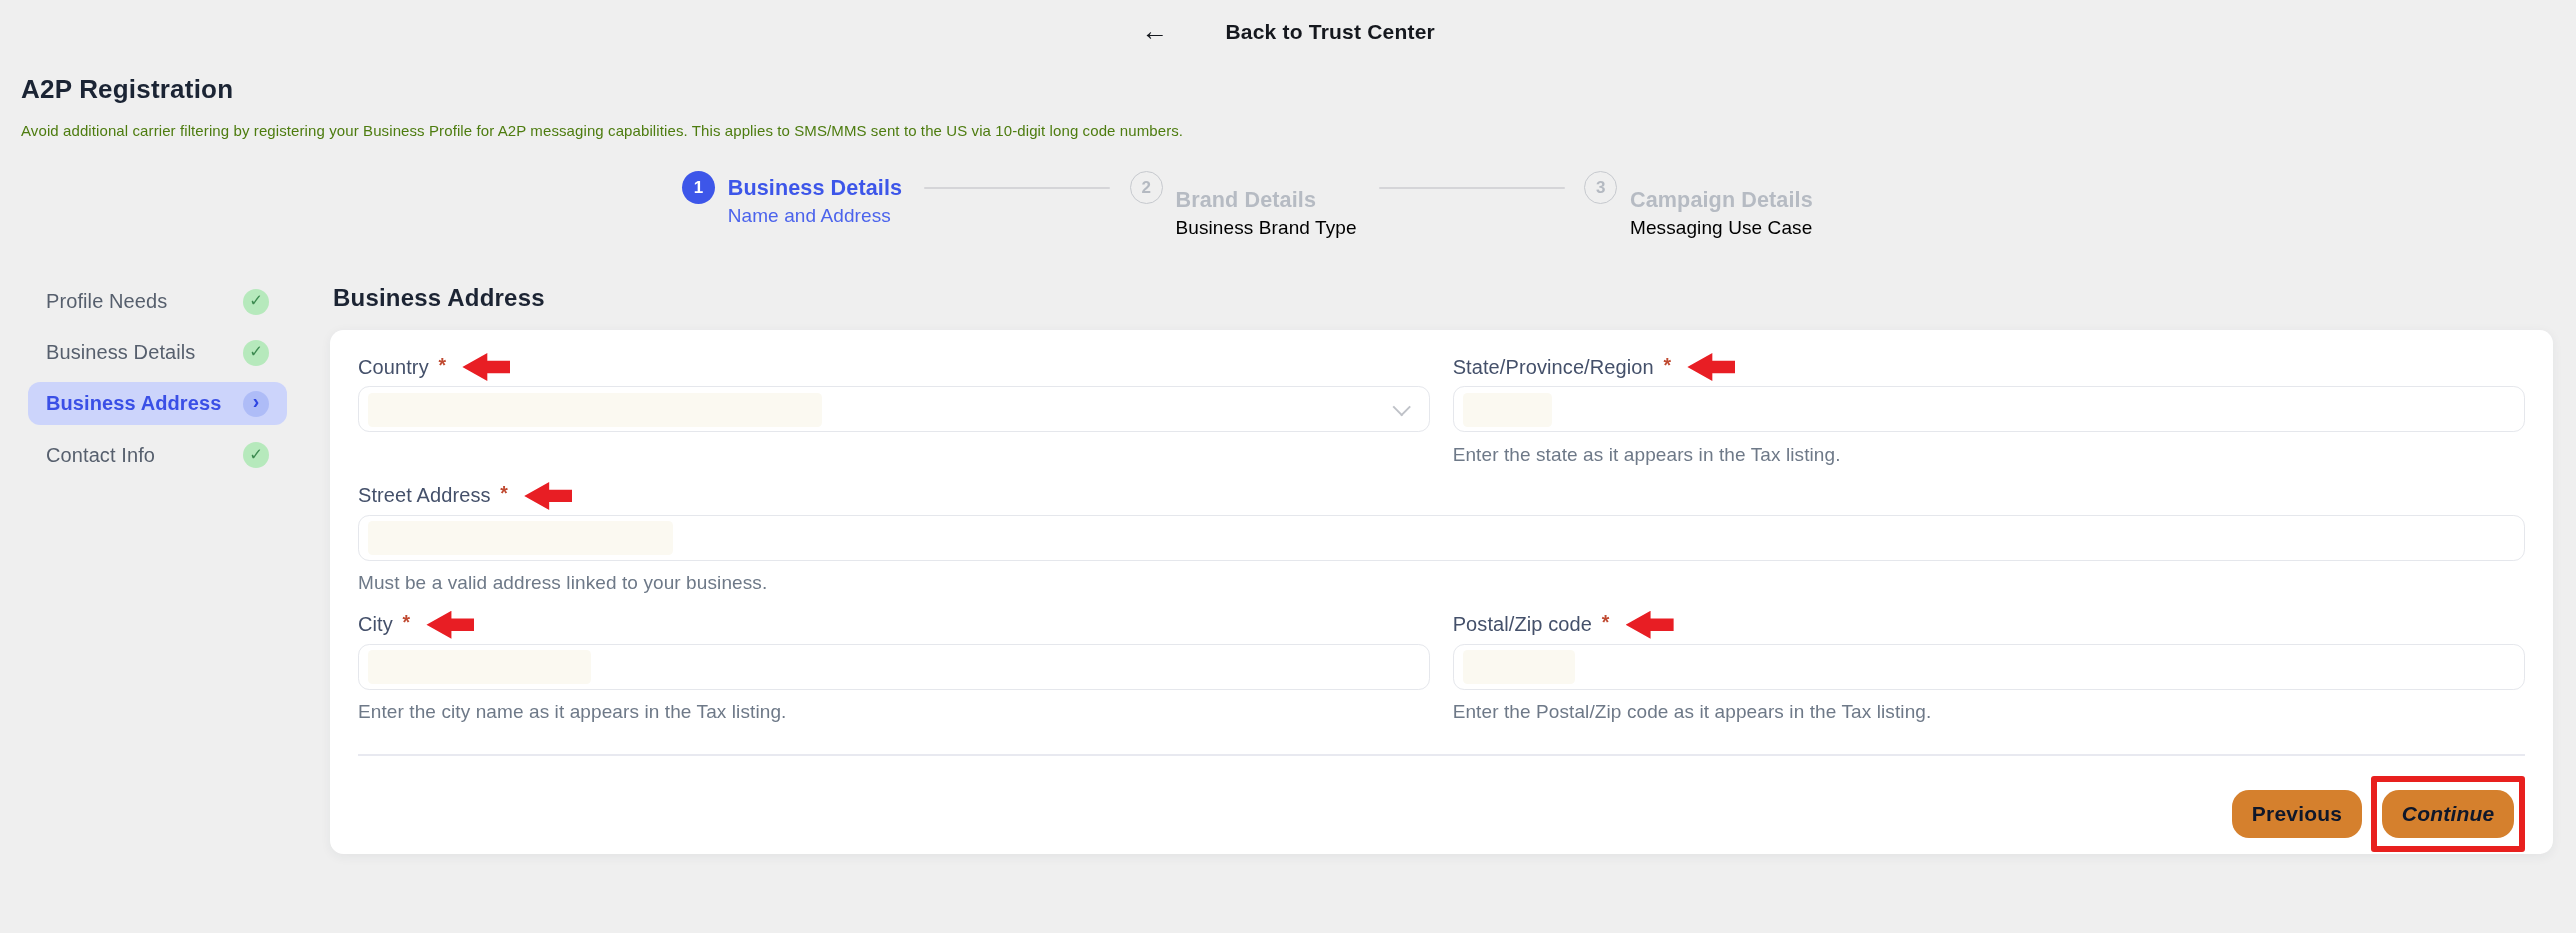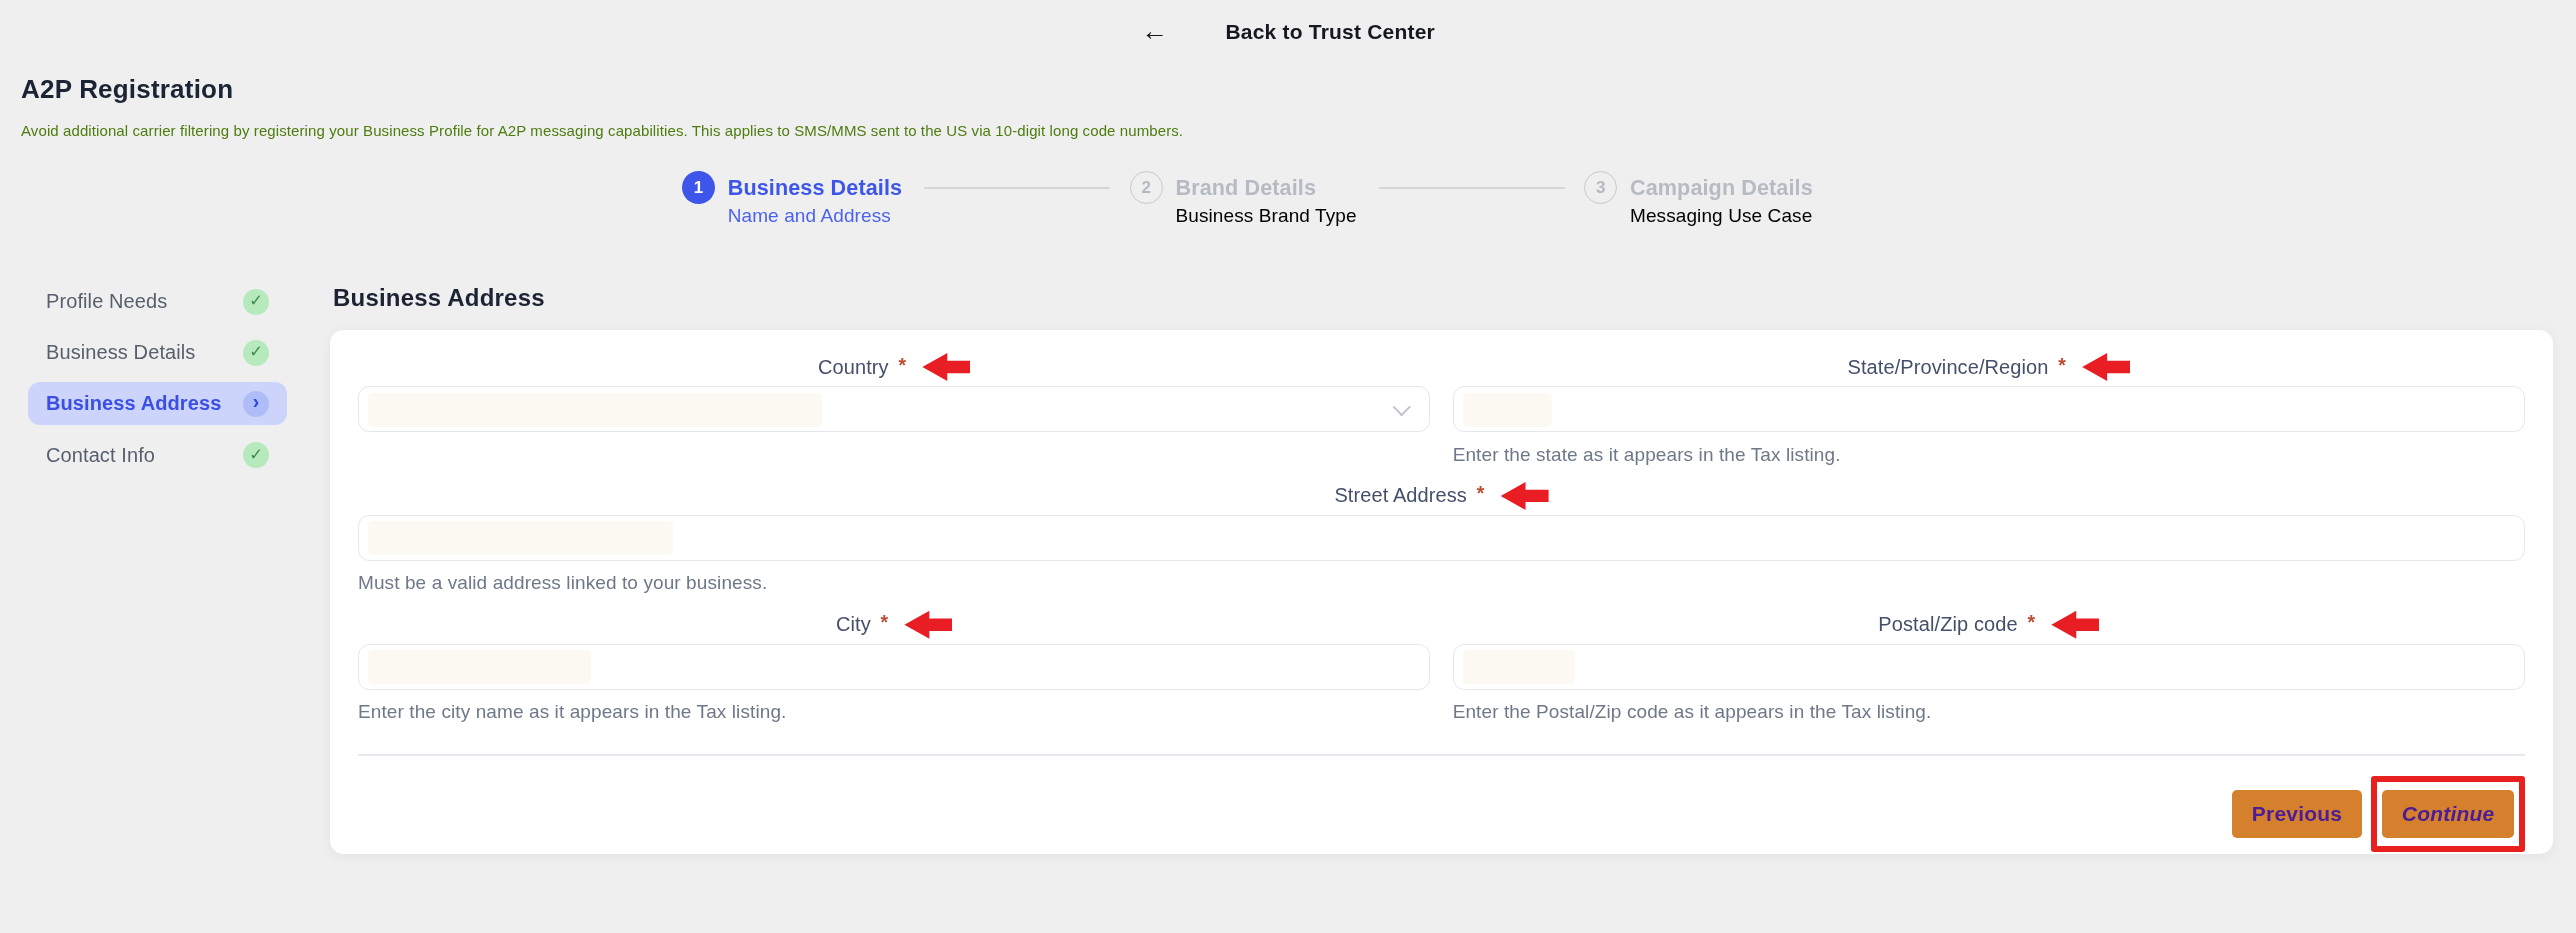--- a/index.html
+++ b/index.html
@@ -42,21 +42,21 @@
     display:flex; align-items:center; justify-content:center;
     font-size:17px; font-weight:700; flex:0 0 auto;
   }
   .step.active .step-circle { background:#3d56e9; color:#ffffff; }
   .step.upcoming .step-circle { background:transparent; border:1.5px solid #c6c9ce; color:#b4b9c1; }
   .step-texts { display:flex; flex-direction:column; }
   .step-title { font-size:21.6px; font-weight:700; line-height:33px; letter-spacing:0.1px; }
   .step-sub   { font-size:19px; margin-top:0.7px; letter-spacing:0.1px; }
   .step.active .step-title { color:#3d56e9; }
   .step.active .step-sub   { color:#4b63ec; }
-  .step.upcoming .step-title { color:#b6bbc3; }
+  .step.upcoming .step-title { color:#b6bbc3;margin-top:12px; }
   .step.upcoming .step-sub   { color:#000000; }
   .step-connector {
     width:186px; height:2.2px; background:#d5d5d8; border-radius:1.5px;
     margin:15.6px 19.4px 0 22.3px; flex:0 0 auto;
   }
 
   
   .sidebar { position:absolute; left:28px; top:280px; width:259px; }
   .side-item {
     height:43px; border-radius:12px;
@@ -81,21 +81,21 @@
     font-size:24px; font-weight:700; color:#1c2433; letter-spacing:0.2px;
   }
   .card {
     position:absolute; left:330px; top:330px; width:2223px; height:524px;
     background:#ffffff; border-radius:13.4px;
     box-shadow:0 2.2px 10.4px rgba(40,45,60,.06);
     padding:25px 28px 0 28px;
   }
   .grid-2 { display:grid; grid-template-columns:1fr 1fr; column-gap:22.3px; align-items:start; }
 
-  .field-label-row { display:flex; align-items:center; height:24px; margin-bottom:7.4px;justify-content:center; }
+  .field-label-row { display:flex; align-items:center; height:24px; margin-bottom:7.4px; }
   .field-label { font-size:20px; color:#44506a; font-weight:500; letter-spacing:0.1px; }
   .req { font-size:19.4px; color:#c04a31; margin-left:9.7px; transform:translateY(-2.2px); font-weight:700; }
   .red-arrow {
     width:48px; height:28px; margin-left:16.4px; flex:0 0 auto;
     background:#e81e24;
     clip-path:polygon(0 50%, 52% 0, 52% 28%, 100% 28%, 100% 72%, 52% 72%, 52% 100%);
   }
   .input-box {
     position:relative; height:46px; background:#ffffff;
     border:1.5px solid #e5e7ec; border-radius:11.2px;
@@ -117,22 +117,22 @@
   .helper { margin-top:11.2px; font-size:19px; color:#6e7988; letter-spacing:0.1px; line-height:22.3px; }
 
   .row-gap { margin-top:18px; }
 
   .divider { margin-top:30.5px; height:1.5px; background:#e8e9f0; }
 
   .footer {
     margin-top:20px; display:flex; justify-content:flex-end; align-items:center;
   }
   .btn {
-    height:48px; border:none; border-radius:5px; cursor:pointer;
-    background:#d5802d; color:#4c1d95; font:inherit;
+    height:48px; border:none; border-radius:17px; cursor:pointer;
+    background:#d5802d; color:#0f172a; font:inherit;
     font-size:21px; font-weight:700; padding:0 19.4px; letter-spacing:0.2px;
   }
   .annotation-box {
     border:6.7px solid #e8201e; border-radius:3px;
     padding:8.2px 5.2px; margin-left:9.7px;font-style:italic;
   }
 </style>
 </head>
 <body>
 

